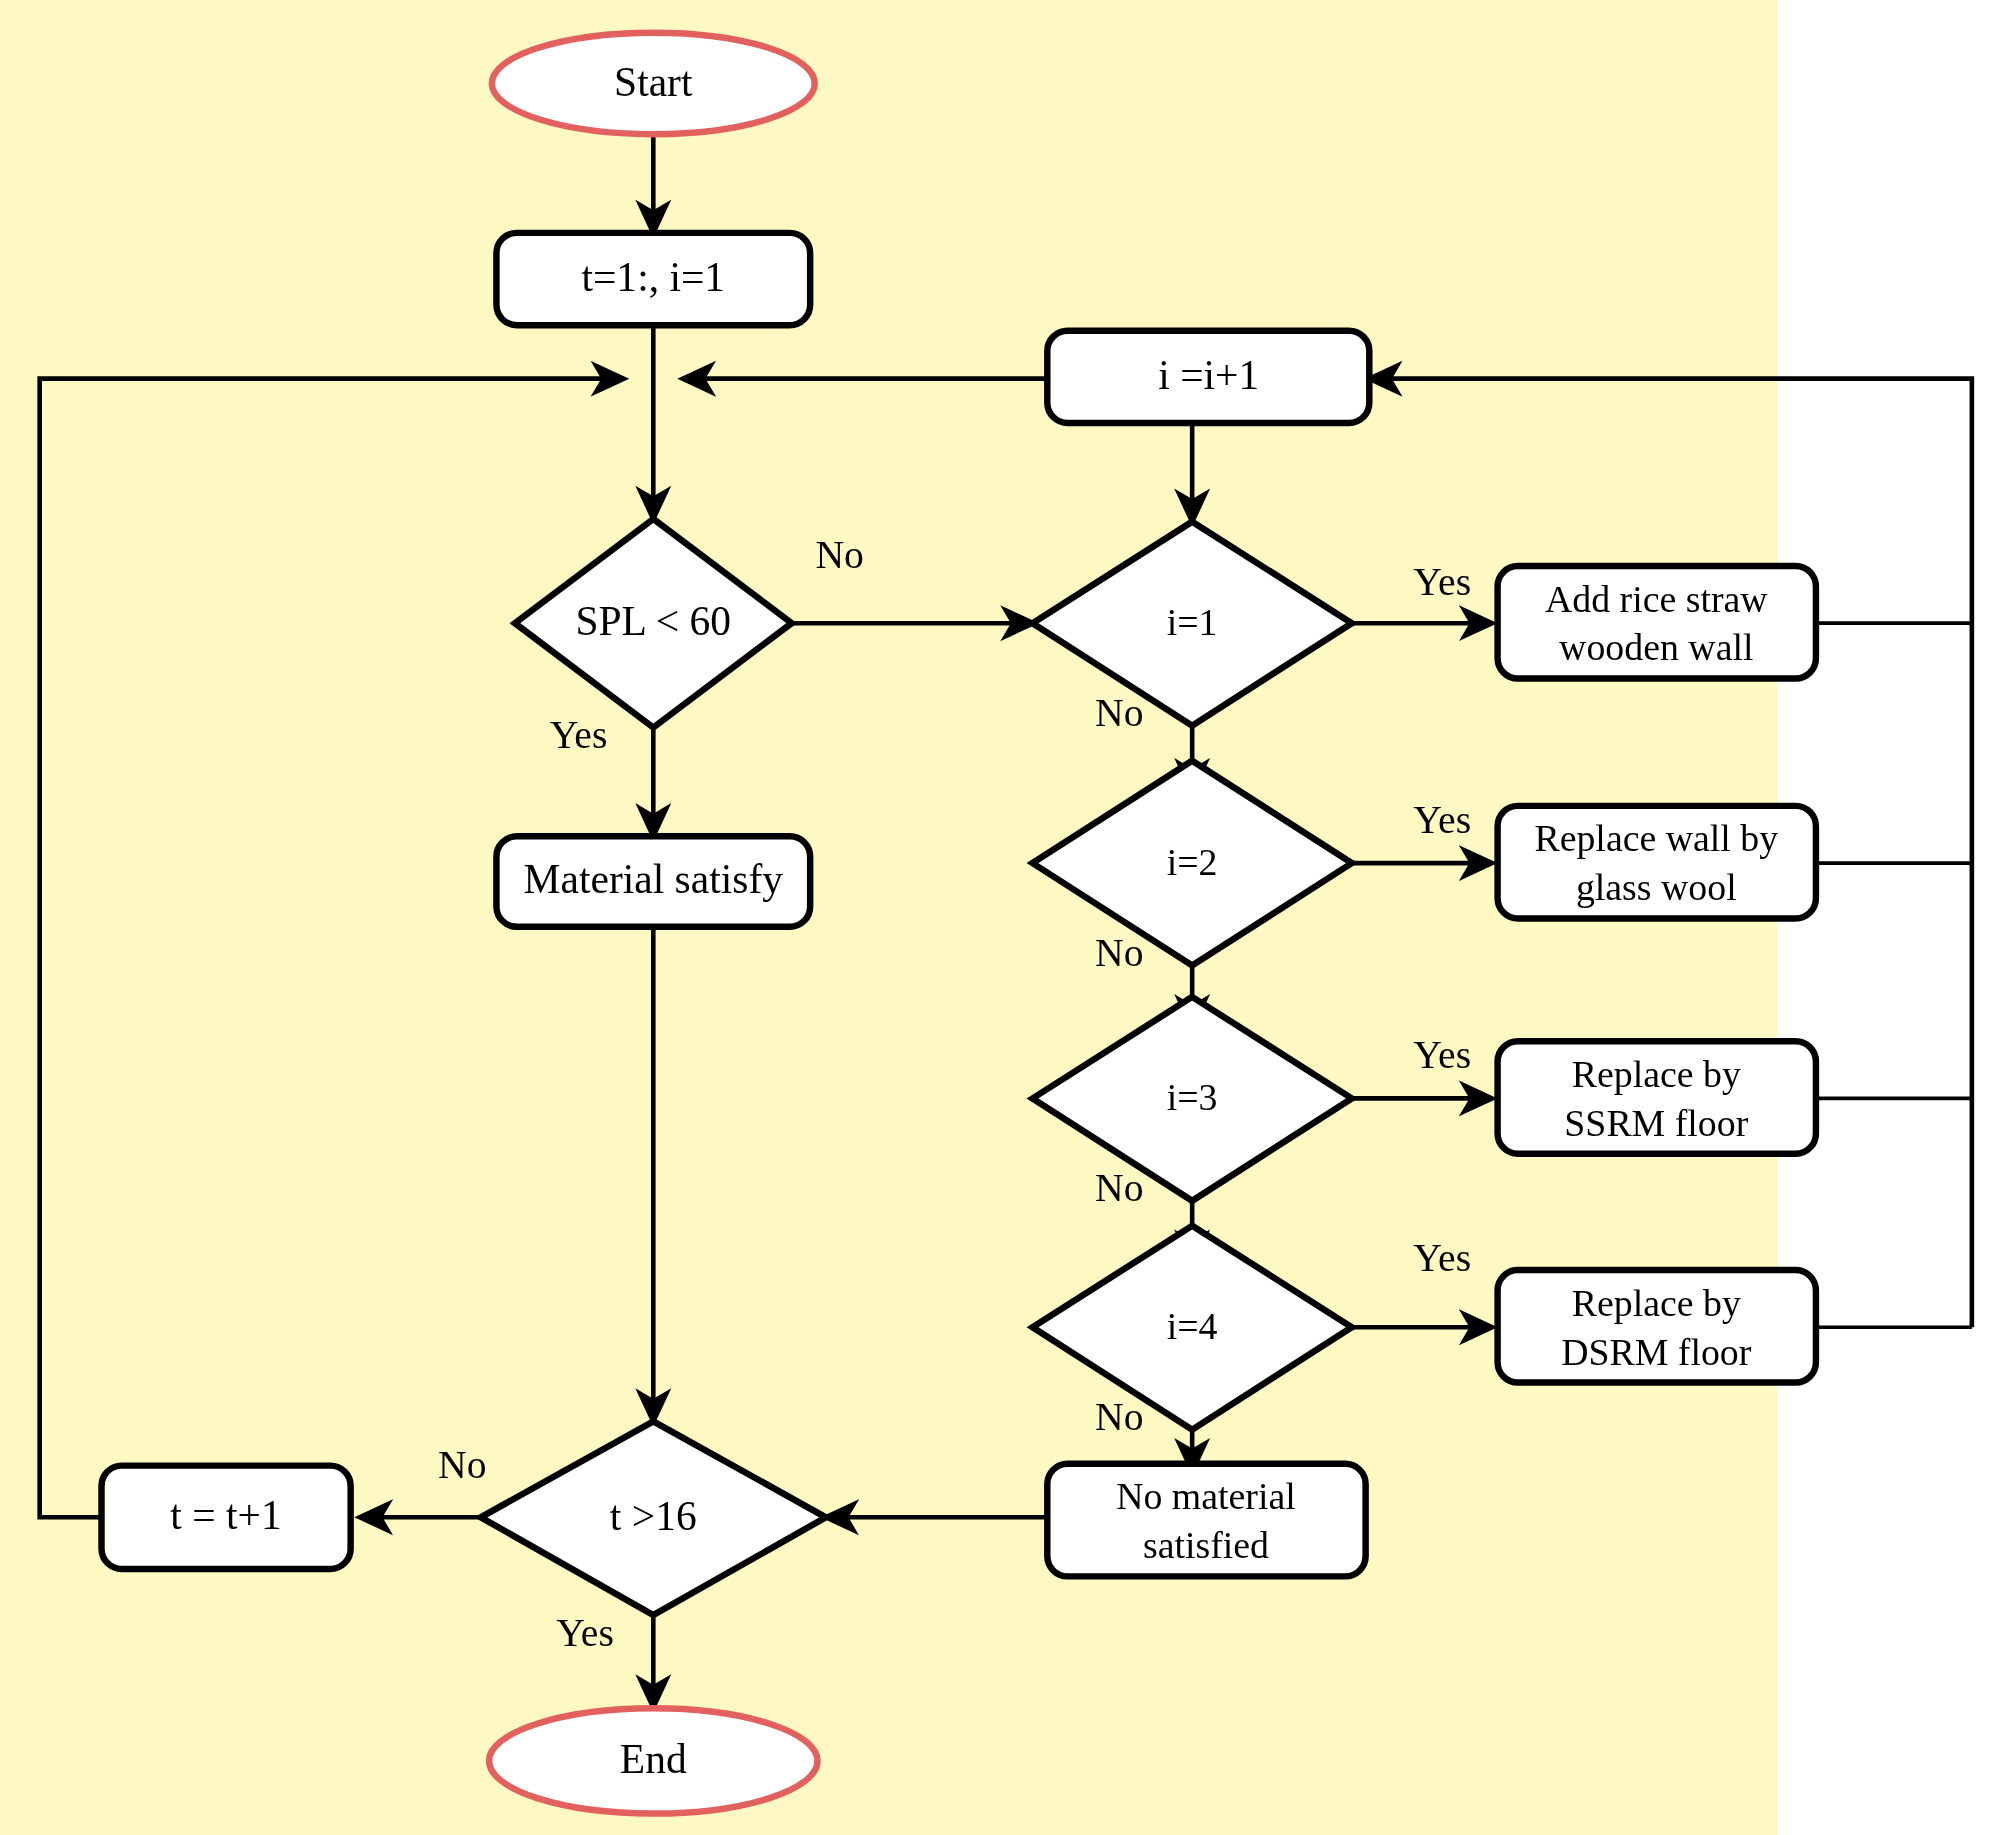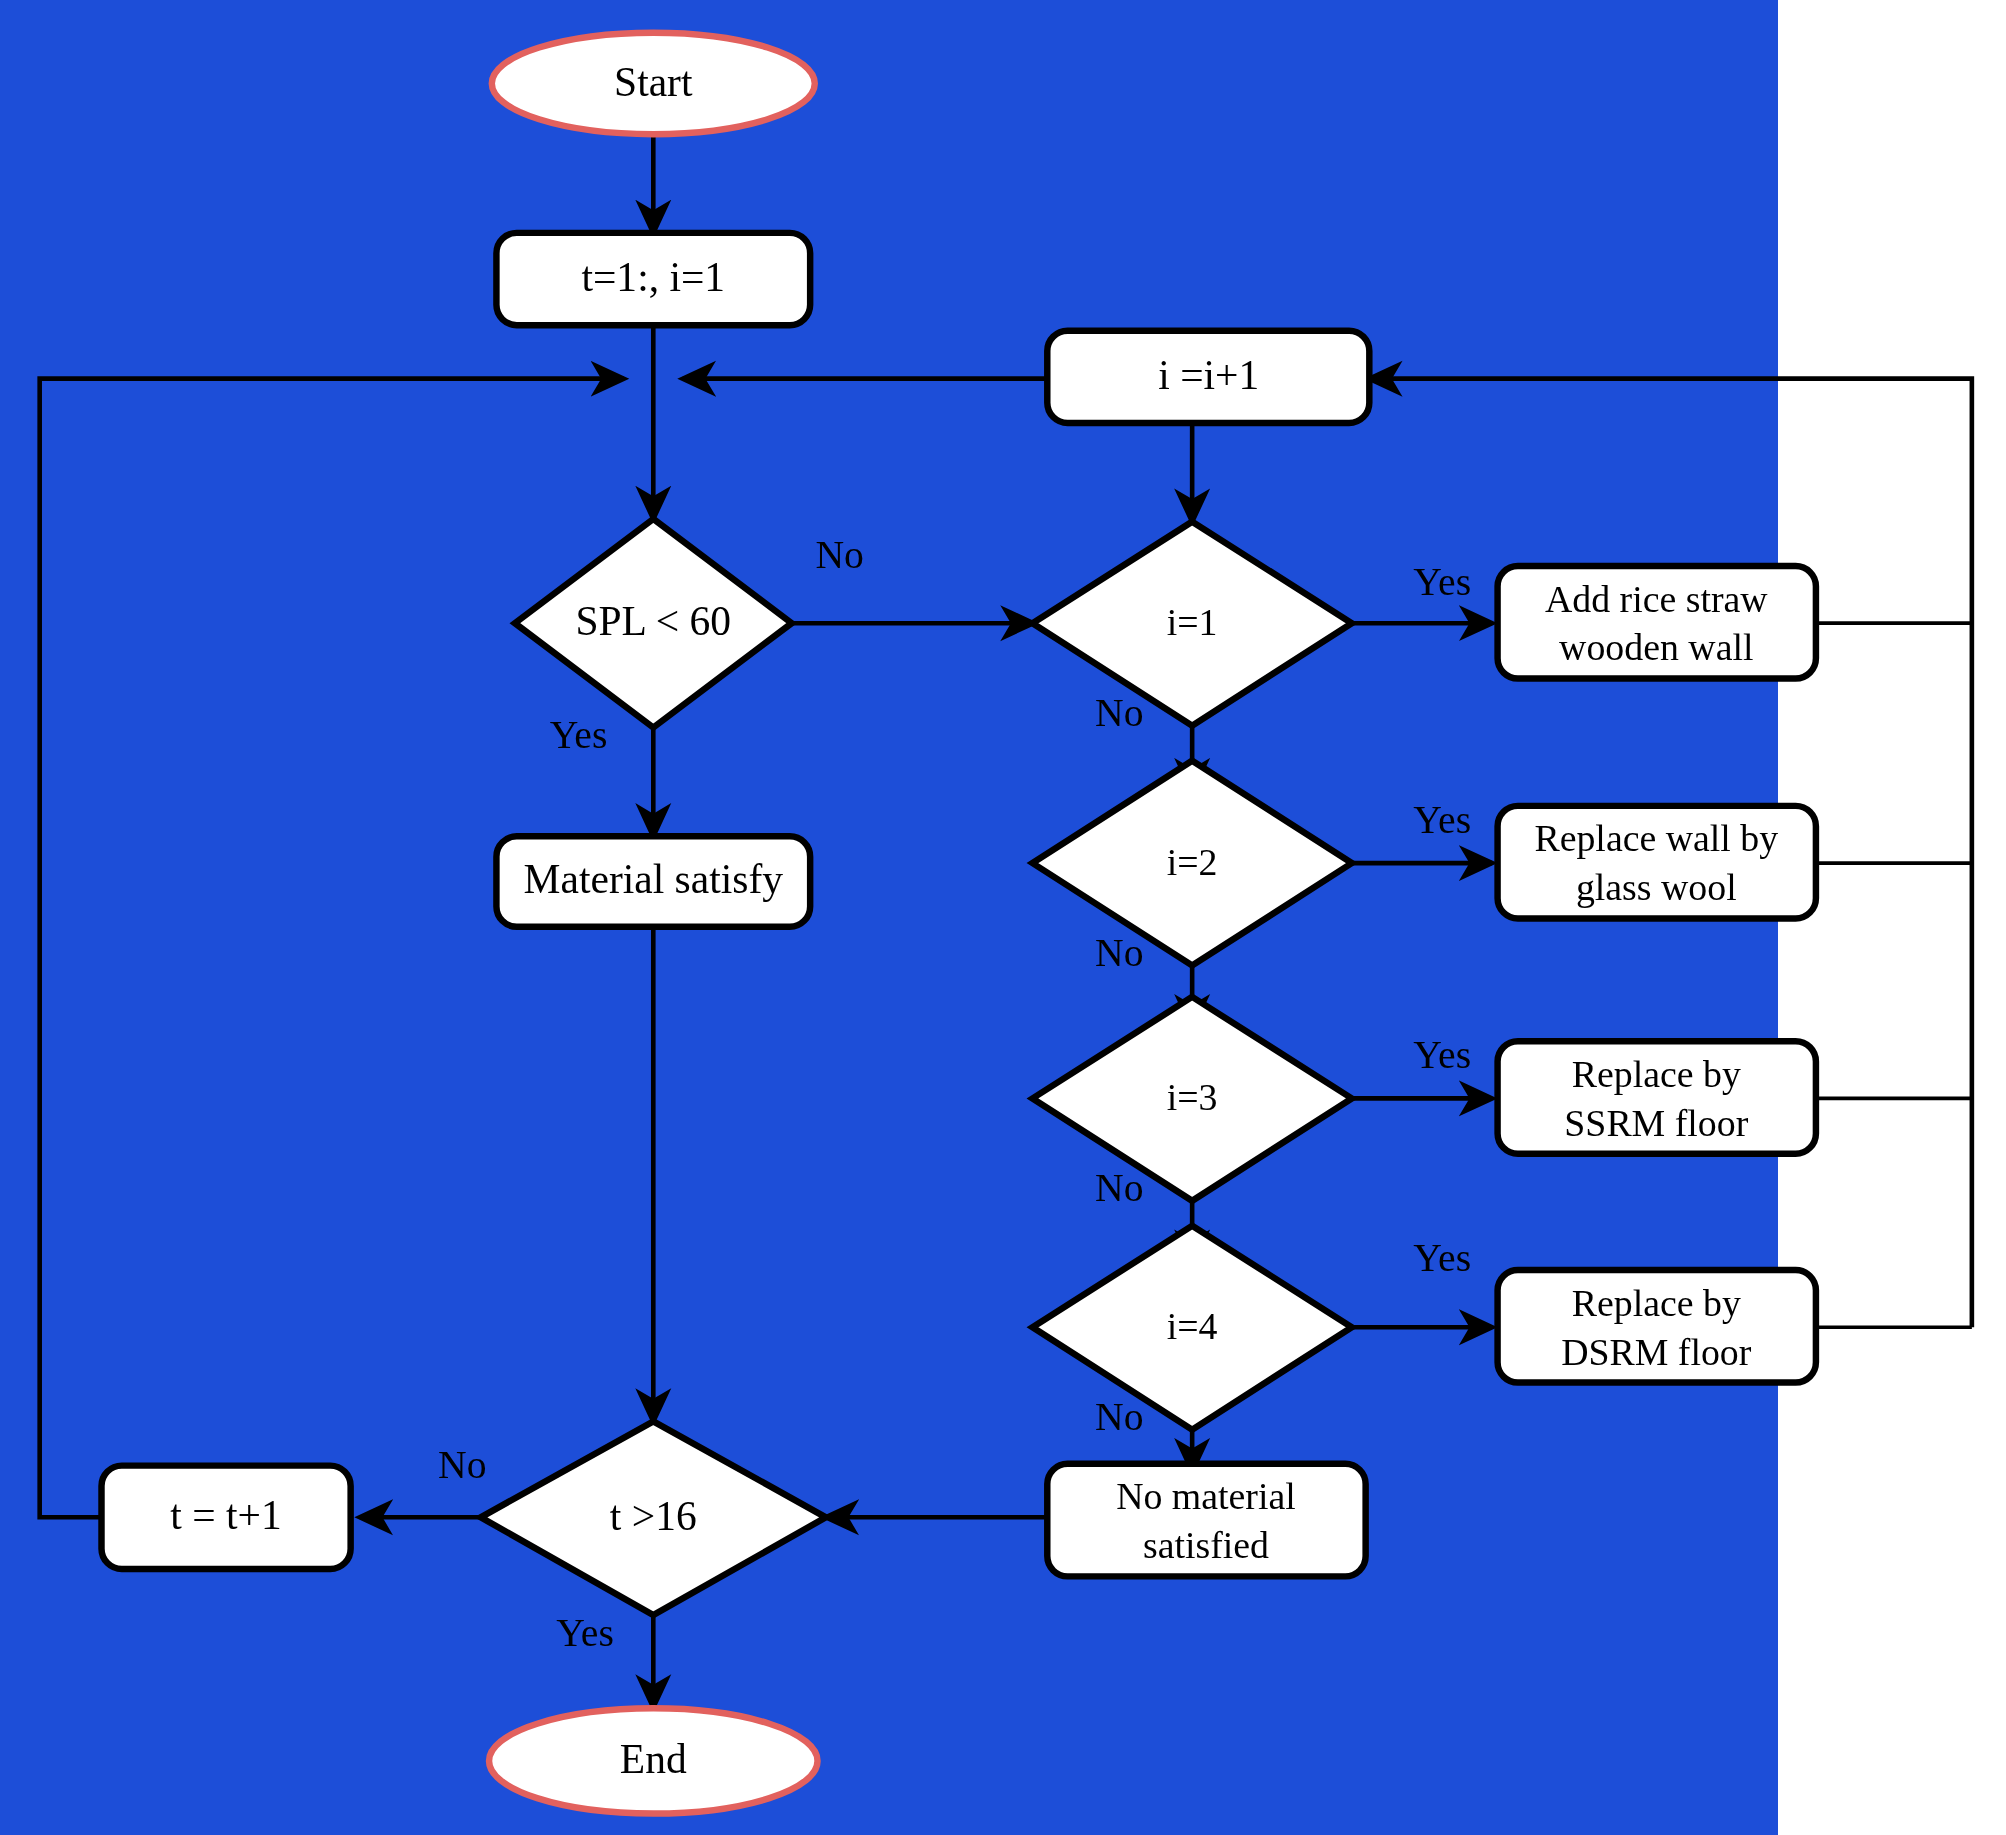--- a/index.html
+++ b/index.html
@@ -5,21 +5,21 @@
 <style>
   html, body {
     margin: 0;
     padding: 0;
     background: #ffffff;
   }
   #flow-root {
     position: relative;
     width: 1778px;
     height: 1836px;
-    background: #1d4ed8;
+    background: #fef9c3;
     font-family: "Liberation Serif", "DejaVu Serif", serif;
   }
   svg#flow-svg {
     display: block;
     width: 2006px;
     height: 1836px;
   }
   .edge {
     fill: none;
     stroke: #000000;

